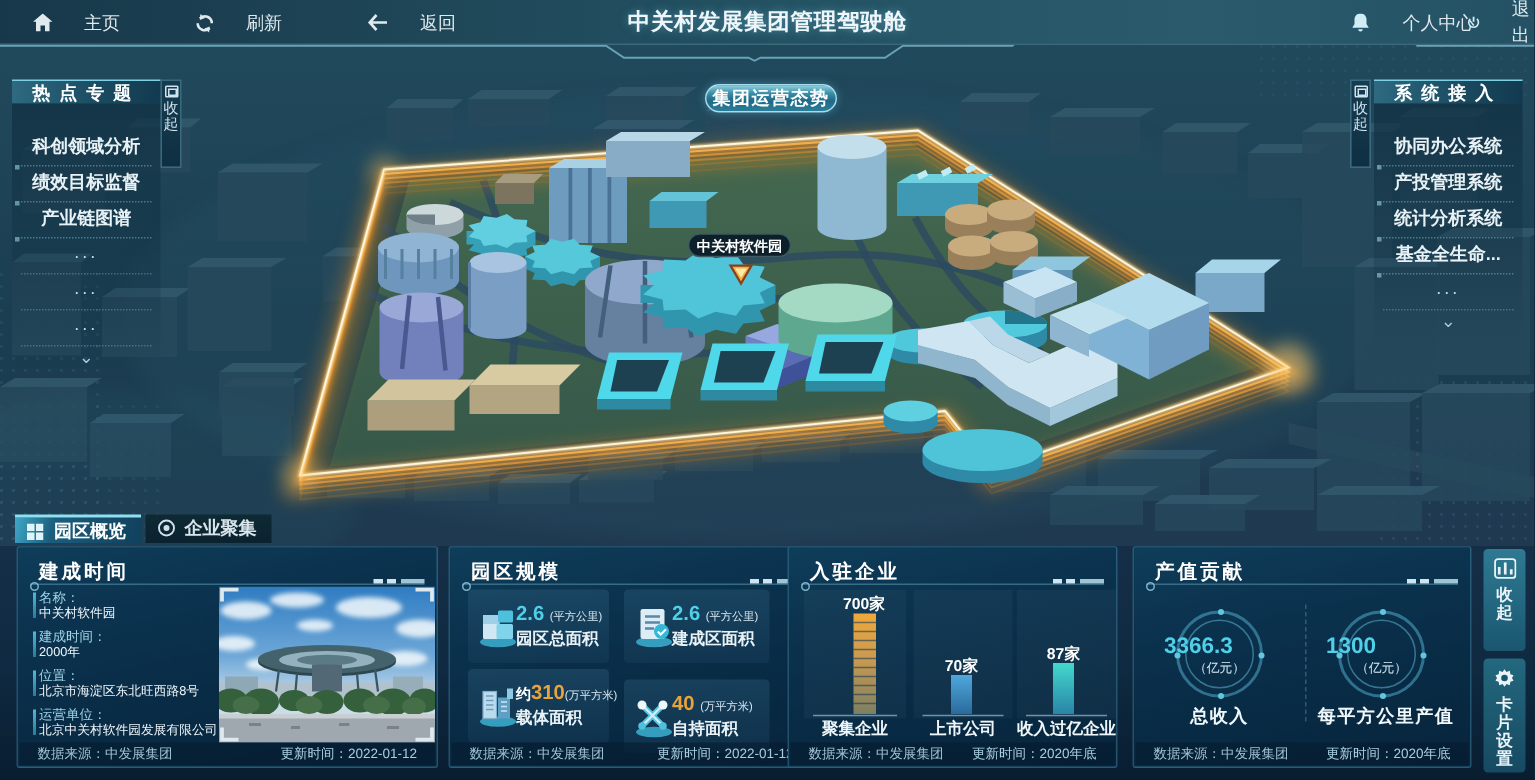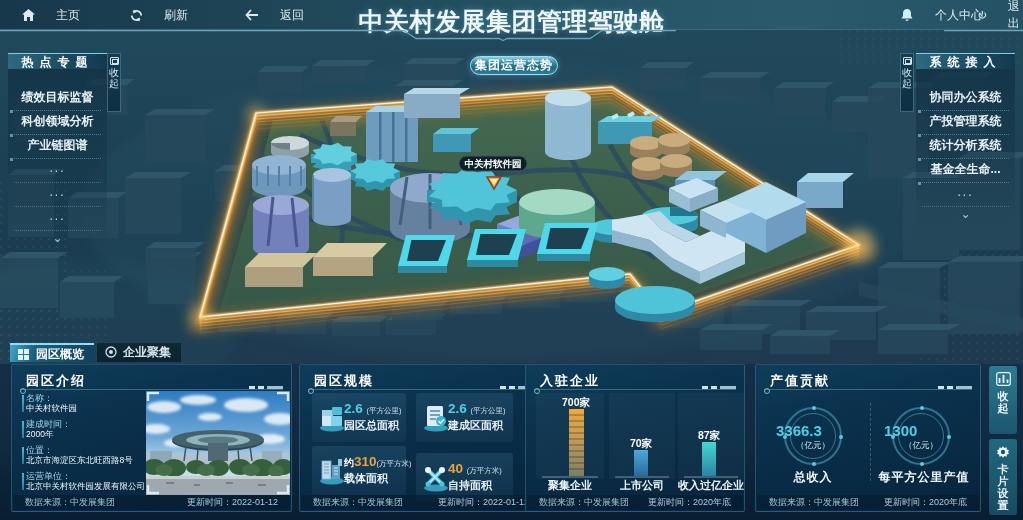--- a/index.html
+++ b/index.html
@@ -5,21 +5,21 @@
 * { margin:0; padding:0; box-sizing:border-box; }
 html,body { width:1023px; height:520px; overflow:hidden; background:#0d2335; font-family:"Liberation Sans",sans-serif; }
 #stage { position:relative; width:1023px; height:520px; background:linear-gradient(180deg,#1e4356 0%,#1c4052 40%,#183649 65%,#132c3f 100%); }
 
 
 #topbar { position:absolute; left:0; top:0; width:1023px; height:30px;
   background:linear-gradient(90deg,#17384a 0%,#1e4556 25%,#235263 50%,#2a5a6c 78%,#245264 100%);
   border-bottom:1px solid #3c6a7c; }
 .tb-btn { position:absolute; top:0; height:30px; display:flex; align-items:center; gap:21px; color:#dfe9ee; font-size:12px; }
 .tb-btn svg { display:block; }
-#title { position:absolute; left:0; top:5px; width:1023px; text-align:center; color:#eef6fa; font-size:25px; font-weight:bold; letter-spacing:0.5px; text-shadow:0 0 6px rgba(120,200,230,.5); }
+#title { position:absolute; left:0; top:5px; width:1023px; text-align:center; color:#eef6fa; font-size:15px; font-weight:bold; letter-spacing:0.5px; text-shadow:0 0 6px rgba(120,200,230,.5); }
 #titletrap { position:absolute; left:0; top:30px; width:1023px; height:12px; }
 
 
 .menu { position:absolute; width:99px; }
 .menu-h { height:16px; line-height:16px; text-align:center; color:#fff; font-size:12px; font-weight:bold; letter-spacing:6px;
   background:linear-gradient(90deg,#2e6a80,#1a4a60 60%,#123a50); border-top:1px solid #7fd0e4; }
 .menu-b { padding-top:18px; background:linear-gradient(180deg,rgba(16,48,66,.75),rgba(16,48,66,.25) 70%,rgba(16,48,66,0)); }
 .menu-i { position:relative; height:24px; padding-top:3px; line-height:14px; text-align:center; color:#e8f2f6; font-size:12px; font-weight:bold; }
 .menu-i:after { content:""; position:absolute; left:6px; right:6px; bottom:0; border-bottom:1px dotted rgba(140,200,220,.45); }
 .menu-i:before { content:""; position:absolute; left:2px; bottom:-2px; width:3px; height:3px; background:rgba(150,210,230,.6); }
@@ -365,22 +365,22 @@
       </svg>
     <span>退出</span>
   </div>
   <svg id="titletrap" viewBox="0 0 1023 12">
     <path d="M0 .5h404l12 8h83l4 2 4-2h83l12-8h73l5-5h260l5 5h78" stroke="#6aa3b8" stroke-width="1.3" fill="none"></path>
   </svg>
 
   <div class="menu" style="left:8px; top:53px;">
     <div class="menu-h">热点专题</div>
     <div class="menu-b">
+      <div class="menu-i">科创领域分析</div>
       <div class="menu-i">绩效目标监督</div>
-      <div class="menu-i">科创领域分析</div>
       <div class="menu-i">产业链图谱</div>
       <div class="menu-dots">...</div>
       <div class="menu-dots">...</div>
       <div class="menu-dots">...</div>
       <div class="menu-v">⌄</div>
     </div>
   </div>
   <div class="collapse" style="left:107px; top:53px;"><span class="cico"></span>收起</div>
 
   <div class="menu" style="left:916px; top:53px;">
@@ -402,21 +402,21 @@
   <div id="bottom">
     <div class="tab" id="tab1"><svg style="position:absolute;left:8px;top:4px" width="11" height="11" viewBox="0 0 11 11">
           <path d="M0,0h5v5h-5z M6,0h5v5h-5z M0,6h5v5h-5z M6,6h5v5h-5z" fill="#dff4fa"></path>
         </svg>园区概览</div>
     <div class="tab" id="tab2"><svg style="position:absolute;left:8px;top:3px" width="12" height="12" viewBox="0 0 12 12">
           <circle cx="6" cy="6" r="5" fill="none" stroke="#cfe0e8" stroke-width="1.3"></circle>
           <circle cx="6" cy="6" r="2" fill="#cfe0e8"></circle>
         </svg>企业聚集</div>
 
     <div class="panel" style="left:11px; width:281px;">
-      <div class="p-title">园区介绍</div>
+      <div class="p-title">建成时间</div>
       <div class="p-line"></div>
       <div style="position:absolute; left:0; top:28px; width:134px;">
         <div class="fld">
             <div class="k">名称：</div>
             <div class="v">中关村软件园</div>
           </div>
         <div class="fld">
             <div class="k">建成时间：</div>
             <div class="v">2000年</div>
           </div>

